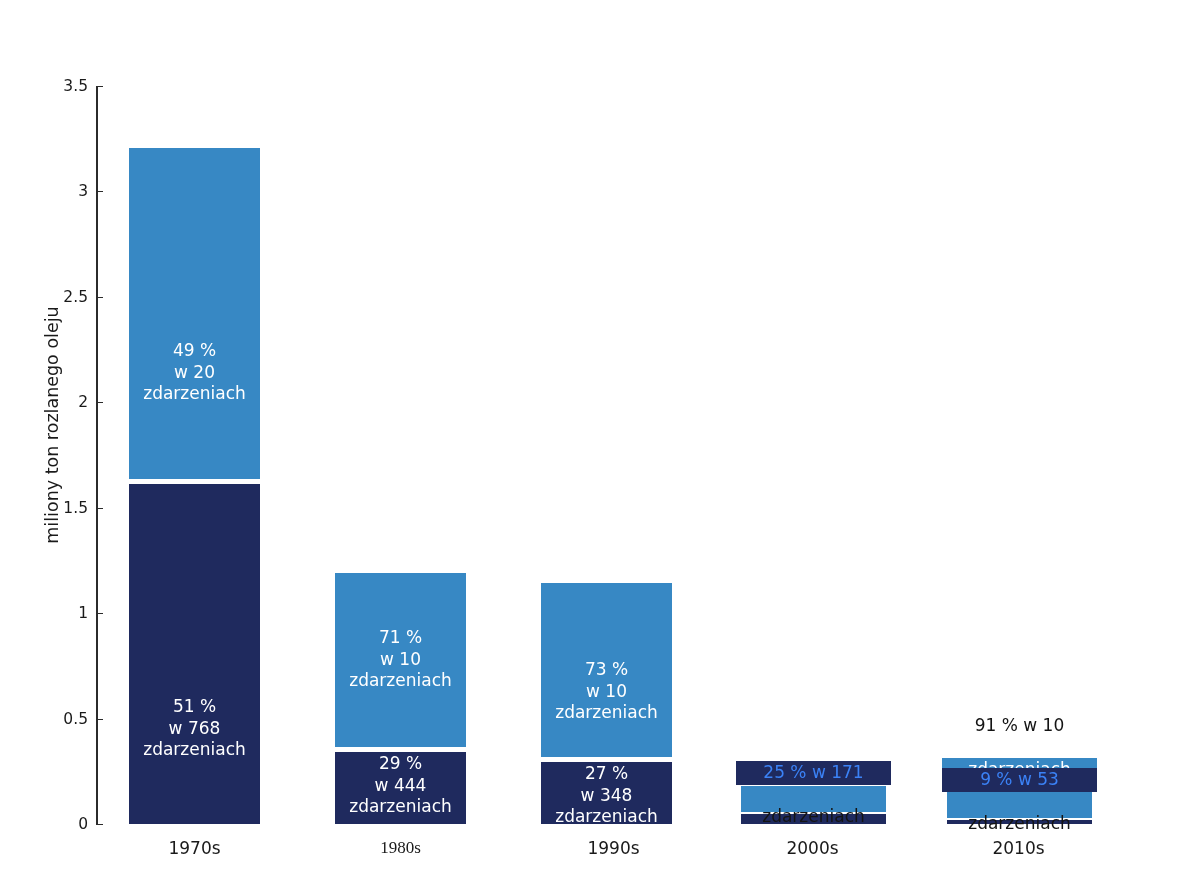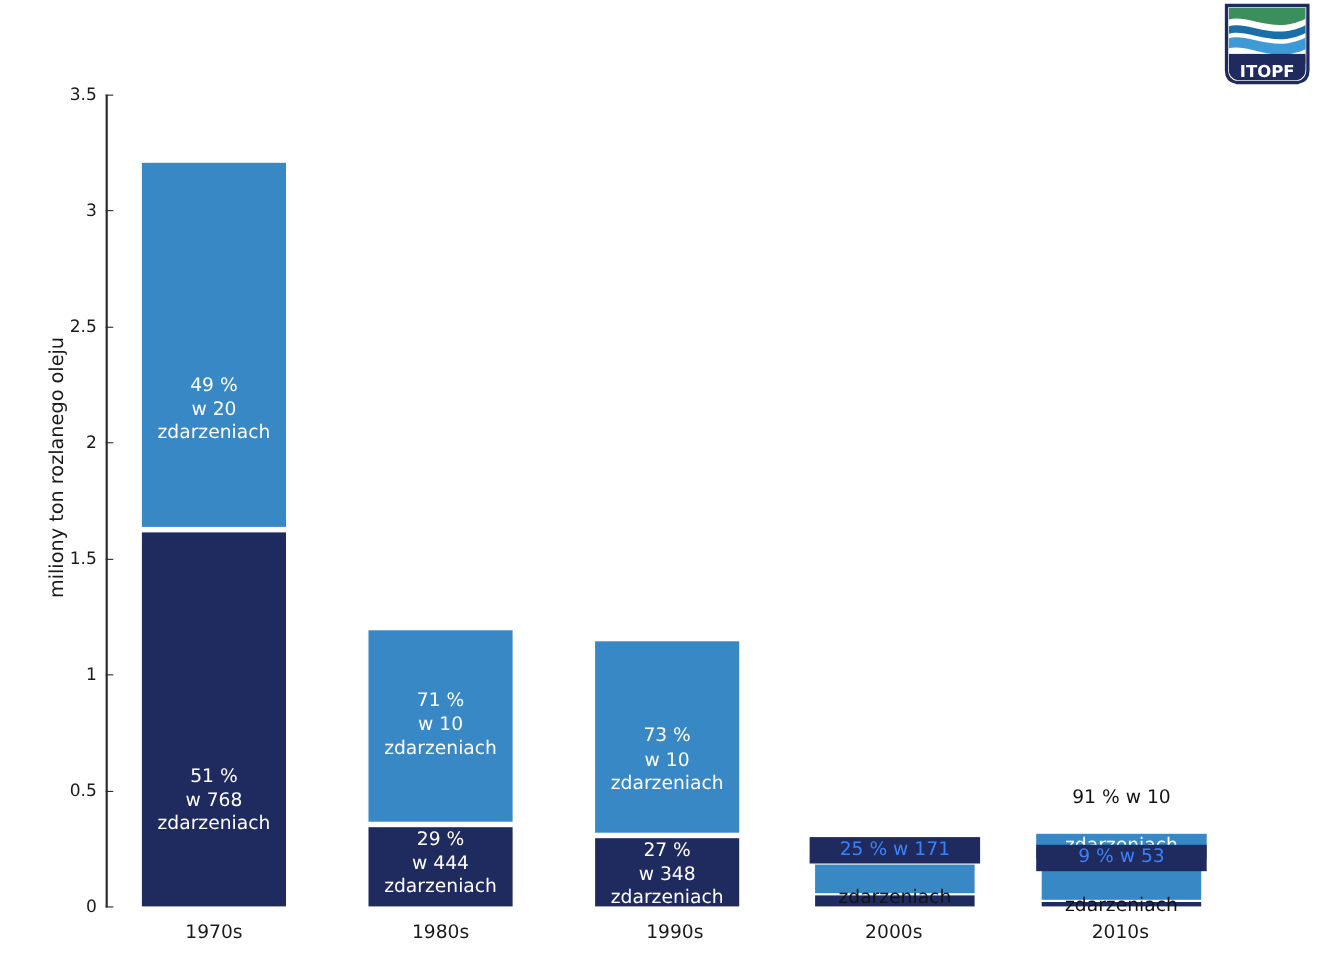--- a/index.html
+++ b/index.html
@@ -111,38 +111,20 @@
     font-size: 17px;
     color: #1a1a1a;
     white-space: nowrap;
   }
 </style>
 </head>
 <body>
 
 <div id="root">
 
-  <div class="logo">
-    <svg width="80" height="76" viewBox="0 0 80 76" xmlns="http://www.w3.org/2000/svg">
-      <path d="M3 3 H77 V62 Q77 71 68 73 H12 Q3 71 3 62 Z" fill="#ffffff" stroke="#1f2a5e" stroke-width="3"></path>
-      <clipPath id="logoclip">
-        <path d="M5 5 H75 V61 Q75 69 67 71 H13 Q5 69 5 61 Z"></path>
-      </clipPath>
-      <g clip-path="url(#logoclip)">
-        <rect x="0" y="0" width="80" height="56" fill="#3a8f5c"></rect>
-        <path d="M0 18 C20 6, 46 34, 80 12 L80 24 C46 46, 20 18, 0 30 Z" fill="#ffffff"></path>
-        <path d="M0 24 C20 12, 46 40, 80 18 L80 30 C46 52, 20 24, 0 36 Z" fill="#1b6fa8"></path>
-        <path d="M0 31 C20 19, 46 47, 80 25 L80 33 C46 55, 20 27, 0 41 Z" fill="#ffffff"></path>
-        <path d="M0 35 C20 23, 46 51, 80 29 L80 44 C46 64, 20 34, 0 49 Z" fill="#3e9ad4"></path>
-        <path d="M0 44 C20 33, 46 60, 80 40 L80 47 C46 68, 20 44, 0 55 Z" fill="#ffffff"></path>
-        <rect x="0" y="47" width="80" height="30" fill="#1f2a5e"></rect>
-      </g>
-      <text x="40" y="68" text-anchor="middle" font-family="DejaVu Sans, Liberation Sans, sans-serif" font-size="15" font-weight="bold" fill="#ffffff">ITOPF</text>
-    </svg>
-  </div>
 
   <div class="y-axis-line"></div>
 
   <div class="tick" style="top:86px"></div>
   <div class="tick" style="top:191px"></div>
   <div class="tick" style="top:297px"></div>
   <div class="tick" style="top:402px"></div>
   <div class="tick" style="top:508px"></div>
   <div class="tick" style="top:613px"></div>
   <div class="tick" style="top:719px"></div>
@@ -208,18 +190,18 @@
   <div class="callout blue-chip" style="left:942px; top:694px; width:155px;">
     <span class="plain">91 % w 10</span>
     <span class="chip">zdarzeniach</span>
   </div>
   <div class="callout navy-chip" style="left:942px; top:747px; width:155px;">
     <span class="chip">9 % w 53</span>
     <span class="plain">zdarzeniach</span>
   </div>
 
   <div class="x-label" style="left:129px; width:131px;">1970s</div>
-  <div class="x-label" style="left:335px; width:131px;">1980s</div>
+  <div class="x-label" style="left:335px; width:131px;font-family:Liberation Serif, serif;">1980s</div>
   <div class="x-label" style="left:548px; width:131px;">1990s</div>
   <div class="x-label" style="left:747px; width:131px;">2000s</div>
   <div class="x-label" style="left:953px; width:131px;">2010s</div>
 
 </div>
 
 </body></html>

